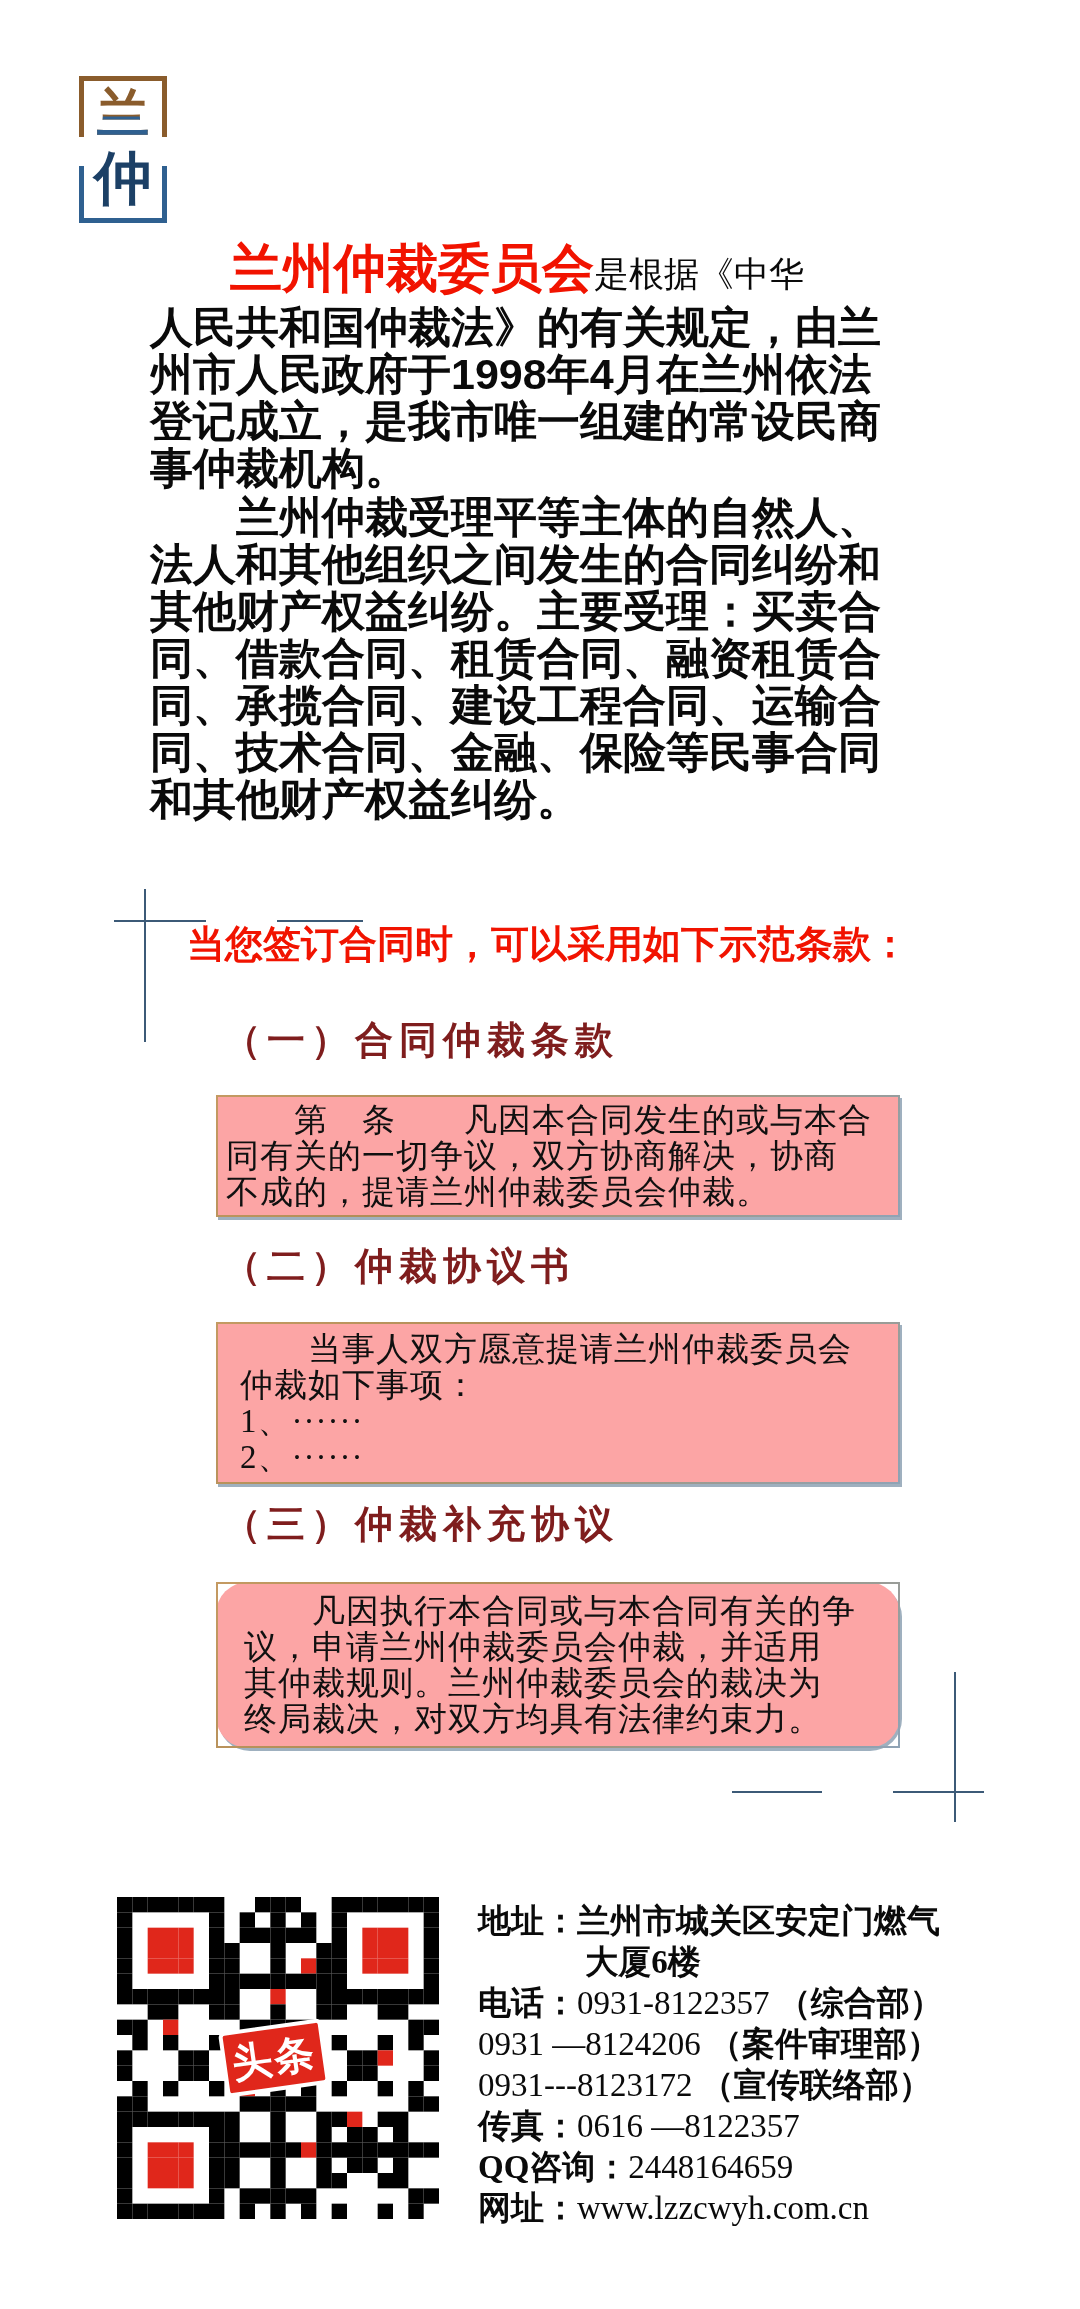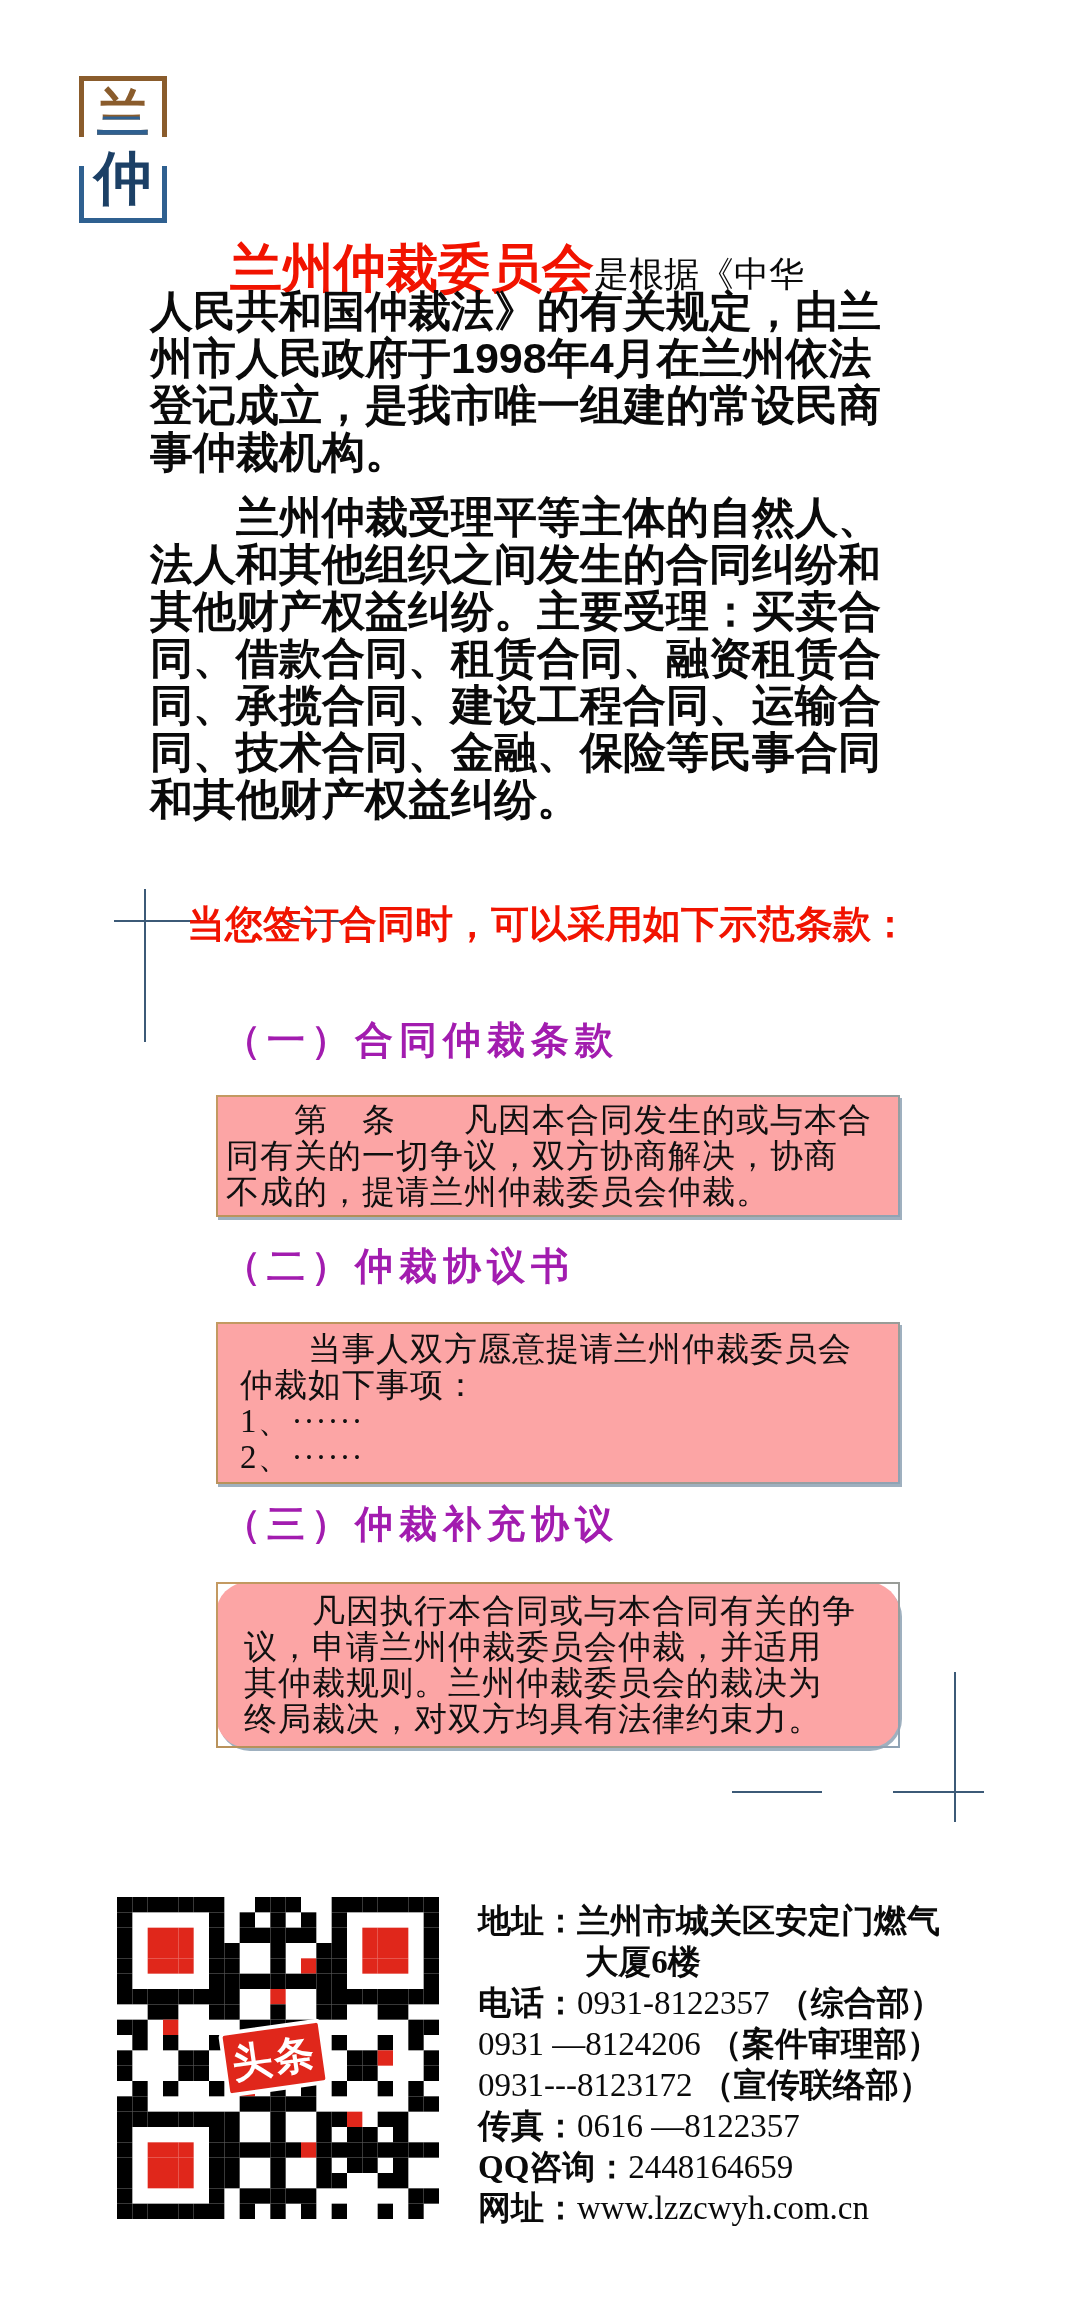--- a/index.html
+++ b/index.html
@@ -21,33 +21,33 @@
     font-size:58px;line-height:58px;font-weight:700;color:#1c4066;
     font-family:"Liberation Serif",serif;}
 
   
   .p1-first{position:absolute;left:150px;top:240px;width:820px;height:58px;
     white-space:pre;padding-left:80px;}
   .p1-first .red-title{font-size:52px;line-height:56px;font-weight:700;vertical-align:baseline;}
   .p1-first .after{font-size:35px;line-height:56px;font-weight:400;color:#0a0a0a;}
   .body-lines{position:absolute;left:150px;width:780px;font-size:43px;line-height:47px;
     font-weight:700;color:#0a0a0a;white-space:pre;}
-  .p1-rest{top:288px;}
+  .p1-rest{top:304px;}
   .p2{top:494px;}
 
   
   .mark{position:absolute;background:#3c5a77;}
 
   
-  .notice{position:absolute;left:187px;top:902px;font-size:38px;line-height:44px;
+  .notice{position:absolute;left:187px;top:922px;font-size:38px;line-height:44px;
     font-weight:700;font-family:"Liberation Serif",serif;white-space:pre;text-align:right;}
 
   
   .sec-heading{position:absolute;left:223px;font-size:38px;line-height:44px;font-weight:700;
-    letter-spacing:6px;color:#a21caf;font-family:"Liberation Serif",serif;white-space:pre;}
+    letter-spacing:6px;color:#7f1d1d;font-family:"Liberation Serif",serif;white-space:pre;}
   .h1{top:1018px;} .h2{top:1244px;} .h3{top:1502px;}
   .clause-box{position:absolute;left:216px;width:684px;background:#fca5a5;
     border:2px solid;border-image:linear-gradient(135deg,#c49a62 0%,#b08d57 35%,#8fa3b5 100%) 1;
     box-shadow:2px 3px 0 #9fb0bf;box-sizing:border-box;
     font-family:"Liberation Serif",serif;color:#101010;font-size:33px;line-height:36px;}
   .clause-box .bline{white-space:pre;letter-spacing:1px;}
   .b1{top:1095px;padding:5px 8px 5px 8px;}
   .b2{top:1322px;padding:7px 8px 7px 22px;}
   .b3{top:1582px;padding:9px 12px 9px 26px;border-radius:32px;}
 

